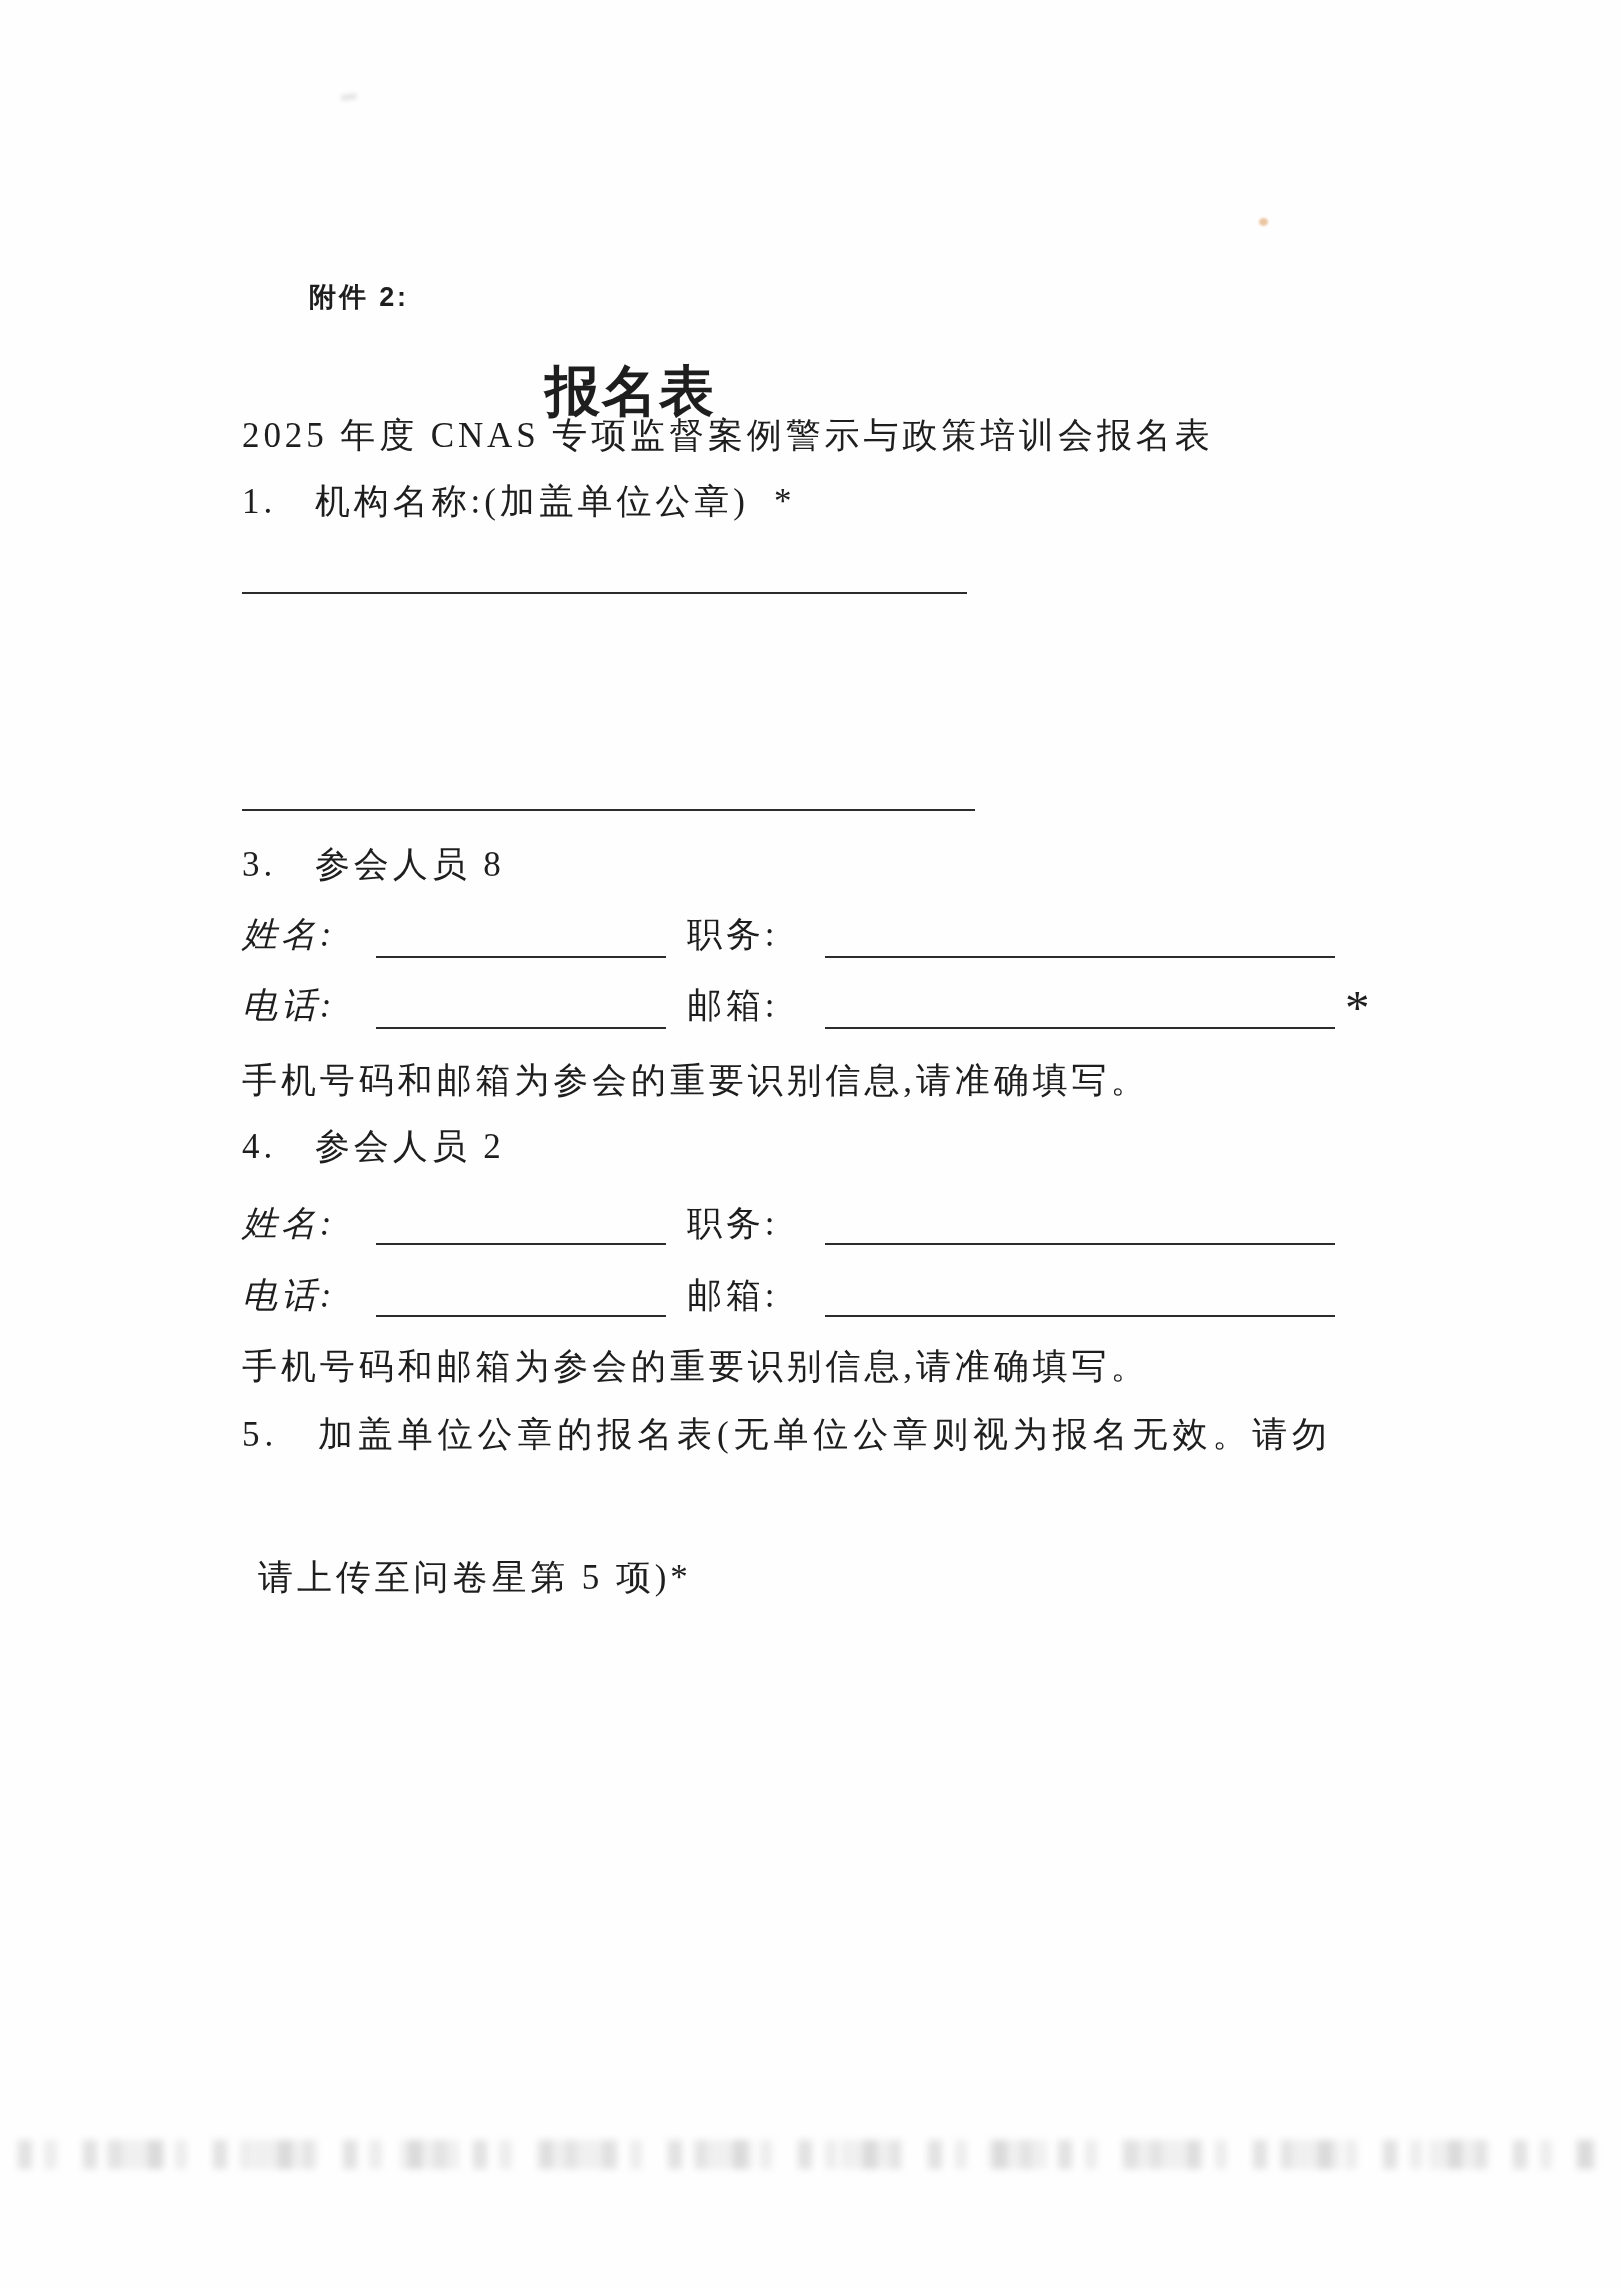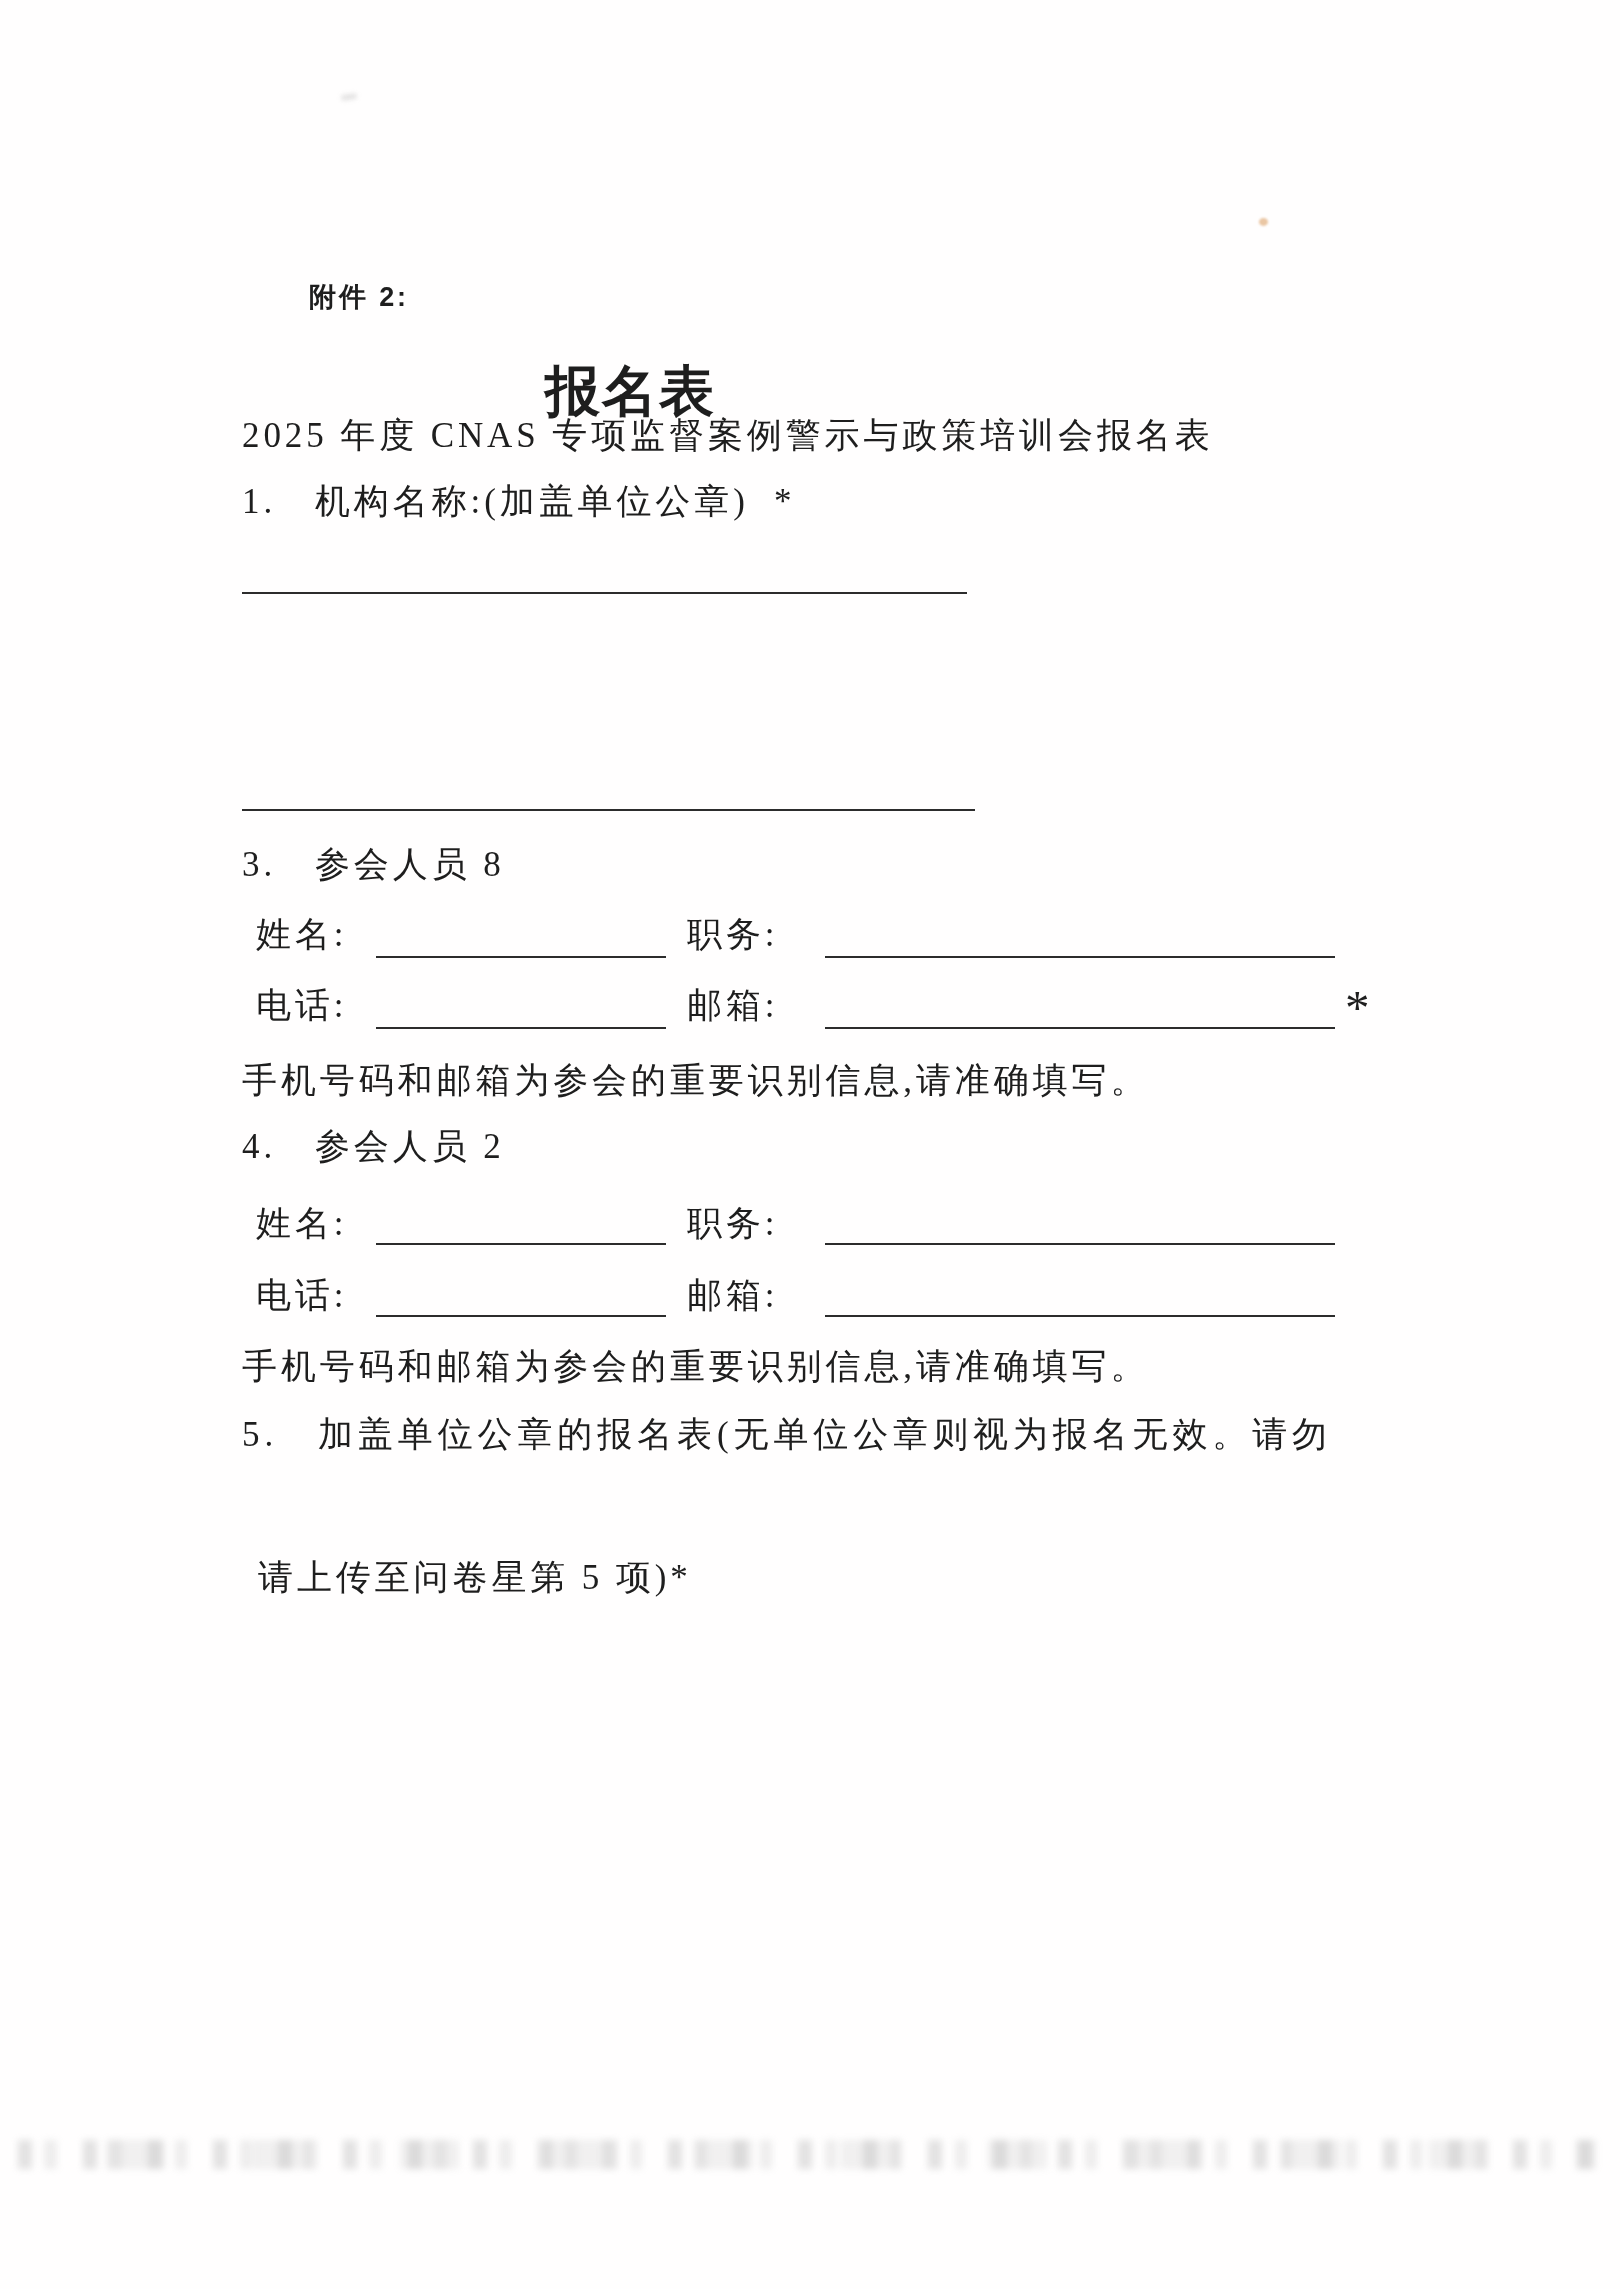--- a/index.html
+++ b/index.html
@@ -21,21 +21,21 @@
   .item2{left:242px;top:696px;}
   .item3{left:242px;top:845px;}
   .item4{left:242px;top:1127px;}
   .item5a{left:242px;top:1415px;letter-spacing:4.9px;}
   .item5b{left:242px;top:1487px;letter-spacing:5.9px;}
   .item5c{left:258px;top:1558px;}
   .note1{left:242px;top:1061px;}
   .note2{left:242px;top:1347px;}
   .blank{position:absolute;border-bottom:2.9px solid #2c2c2c;height:43px;}
   .blank-wide{left:242px;width:725px;}
-  .fld-name-lbl{left:256px;}
+  .fld-name-lbl{left:242px;font-style:italic;}
   .fld-name-blank{left:376px;width:290px;}
   .fld-duty-lbl{left:687px;}
   .fld-duty-blank{left:825px;width:510px;}
   .req-star{left:1345px;font-size:49px;letter-spacing:0;}
   .scan-noise{
     position:absolute;top:2140px;left:17.6px;width:1578px;height:29px;
     background:
       repeating-linear-gradient(90deg, rgba(140,140,140,.45) 0 13.7px, rgba(0,0,0,0) 13.7px 26.5px, rgba(165,165,165,.35) 26.5px 39px, rgba(0,0,0,0) 39px 65px),
       repeating-linear-gradient(90deg, rgba(0,0,0,0) 0 88px, rgba(150,150,150,.25) 88px 147px);
     filter:blur(3.9px);

